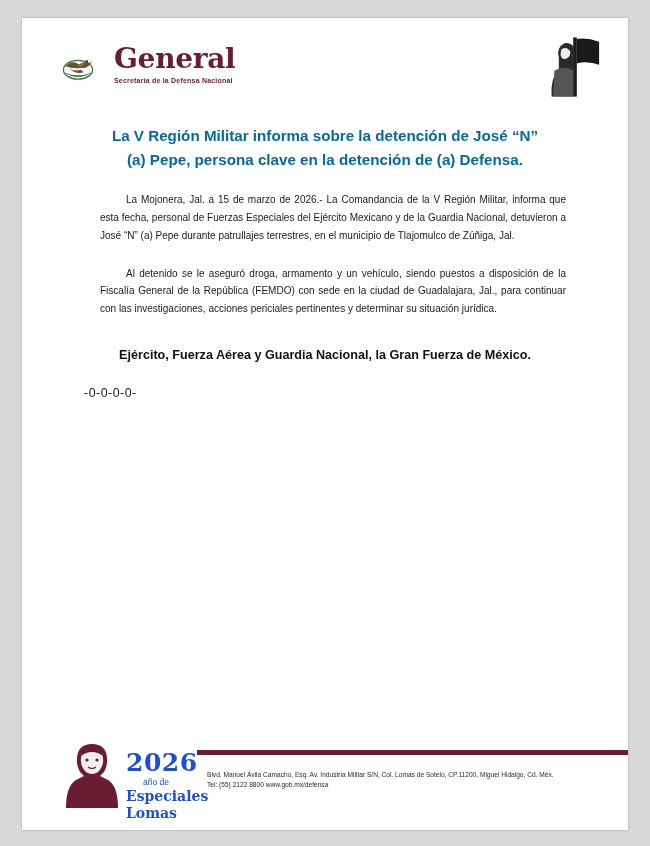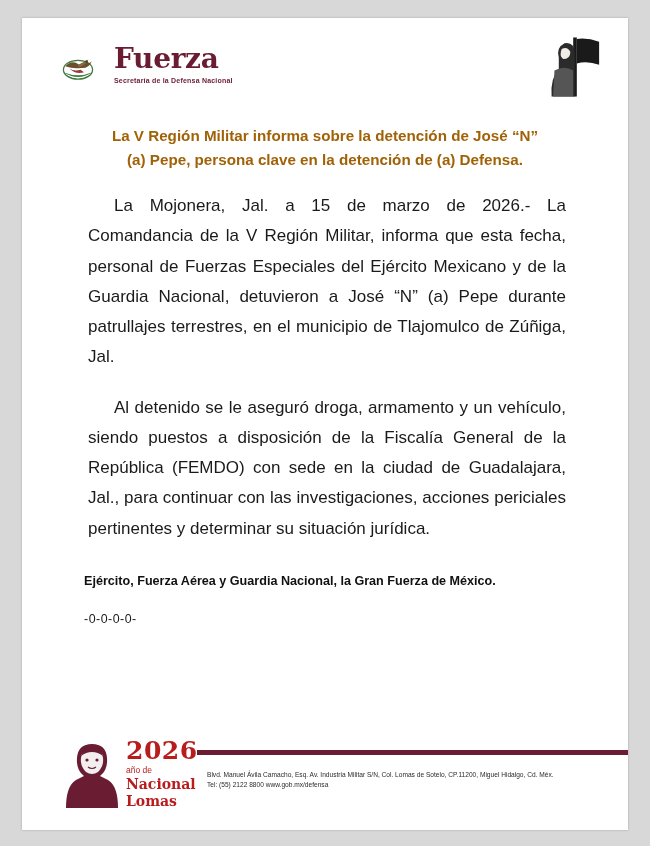--- a/index.html
+++ b/index.html
@@ -73,34 +73,35 @@
     color: #1a1a1a;
     margin: 22px 0 0 14px;
   }
   .doc-title {
     margin: 20px 0 0 0;
     text-align: center;
     font-family: "Liberation Sans", sans-serif;
     font-weight: bold;
     font-size: 15.2px;
     line-height: 1.55;
-    color: #a16207;
+    color: #0369a1;
   }
   .doc-title .l2 { display: block; }
 
   .para {
-    margin: 20px 0 0 4px;
-    font-size: 17px;
+    margin: 20px 0 0 16px;
+    font-size: 10px;
     line-height: 1.78;
     color: #1a1a1a;
     text-align: justify;
     text-indent: 26px;
   }
   .closing {
     margin: 30px 0 0 0;
+    text-align: center;
     font-weight: bold;
     font-size: 12.6px;
     color: #111111;
   }
   .dashes {
     margin: 24px 0 0 0;
     text-align: left;
     font-size: 12.4px;
     color: #1a1a1a;
     letter-spacing: 0.5px;
@@ -125,33 +126,34 @@
   .footer-portrait {
     position: absolute;
     left: 42px;
     top: 18px;
     width: 56px;
     height: 74px;
   }
   .footer-logo-text {
     position: absolute;
     left: 104px;
-    top: 20px;
-    color: #b91c1c;
+    top: 32px;
+    color: #1d4ed8;
     line-height: 1;
   }
   .fy-year {
     font-family: "DejaVu Serif", serif;
     font-weight: bold;
     font-size: 25px;
     letter-spacing: 0.5px;
   }
   .fy-ano {
     font-size: 8.5px;
     margin-top: 3px;
+    margin-left: 17px;
   }
   .fy-name {
     font-family: "DejaVu Serif", serif;
     font-weight: bold;
     font-size: 14px;
     margin-top: 2px;
     line-height: 1.12;
   }
   .footer-address {
     position: absolute;
@@ -173,21 +175,21 @@
     <svg class="eagle" viewBox="0 0 120 84">
       <ellipse cx="60" cy="46" rx="34" ry="22" fill="none" stroke="#3d7a3d" stroke-width="3"></ellipse>
       <path d="M26 52 Q60 74 94 52 Q60 66 26 52 Z" fill="#3d7a3d"></path>
       <path d="M30 38 Q46 22 62 34 L74 28 Q86 34 92 26 Q86 44 66 42 Q48 44 30 38 Z" fill="#6b5030"></path>
       <path d="M60 36 Q72 30 84 22 Q78 36 62 40 Z" fill="#8a6a3a"></path>
       <circle cx="80" cy="27" r="3" fill="#4a3a22"></circle>
       <path d="M40 44 Q52 50 66 46 L74 52 Q56 58 40 44 Z" fill="#9b3a3a"></path>
     </svg>
 
     <div class="brand">
-      <div class="brand-title">Fuerza</div>
+      <div class="brand-title">General</div>
       <div class="brand-sub">Secretaría de la Defensa Nacional</div>
     </div>
 
     <svg class="flag" viewBox="0 0 100 86">
       <rect x="60" y="2" width="5" height="82" fill="#1a1a1a"></rect>
       <path d="M65 4 Q80 2 96 8 L96 40 Q80 34 65 38 Z" fill="#1a1a1a"></path>
       <path d="M40 30 Q36 16 48 10 Q62 8 62 24 L62 84 L30 84 Q28 58 40 46 Z" fill="#2b2b2b"></path>
       <path d="M44 18 Q52 14 56 22 Q56 32 46 32 Q40 28 44 18 Z" fill="#f0ece6"></path>
       <path d="M34 48 Q48 40 60 48 L60 84 L32 84 Z" fill="#555"></path>
     </svg>
@@ -216,21 +218,21 @@
       <path d="M28 12 Q38 12 39 22 Q40 30 34 36 Q28 40 22 36 Q16 30 17 22 Q18 12 28 12 Z" fill="#f3eef0"></path>
       <path d="M17 20 Q20 10 28 10 Q36 10 39 20 Q34 16 28 16 Q22 16 17 20 Z" fill="#691c32"></path>
       <circle cx="23" cy="24" r="1.6" fill="#691c32"></circle>
       <circle cx="33" cy="24" r="1.6" fill="#691c32"></circle>
       <path d="M24 31 Q28 34 32 31" stroke="#691c32" stroke-width="1.2" fill="none"></path>
     </svg>
 
     <div class="footer-logo-text">
       <div class="fy-year">2026</div>
       <div class="fy-ano">año de</div>
-      <div class="fy-name">Nacional</div>
+      <div class="fy-name">Especiales</div>
       <div class="fy-name">Lomas</div>
     </div>
 
     <div class="footer-address">
       <div>Blvd. Manuel Ávila Camacho, Esq. Av. Industria Militar S/N, Col. Lomas de Sotelo, CP.11200, Miguel Hidalgo, Cd. Méx.</div>
       <div>Tel: (55) 2122 8800 www.gob.mx/defensa</div>
     </div>
   </div>
 
 </div>

